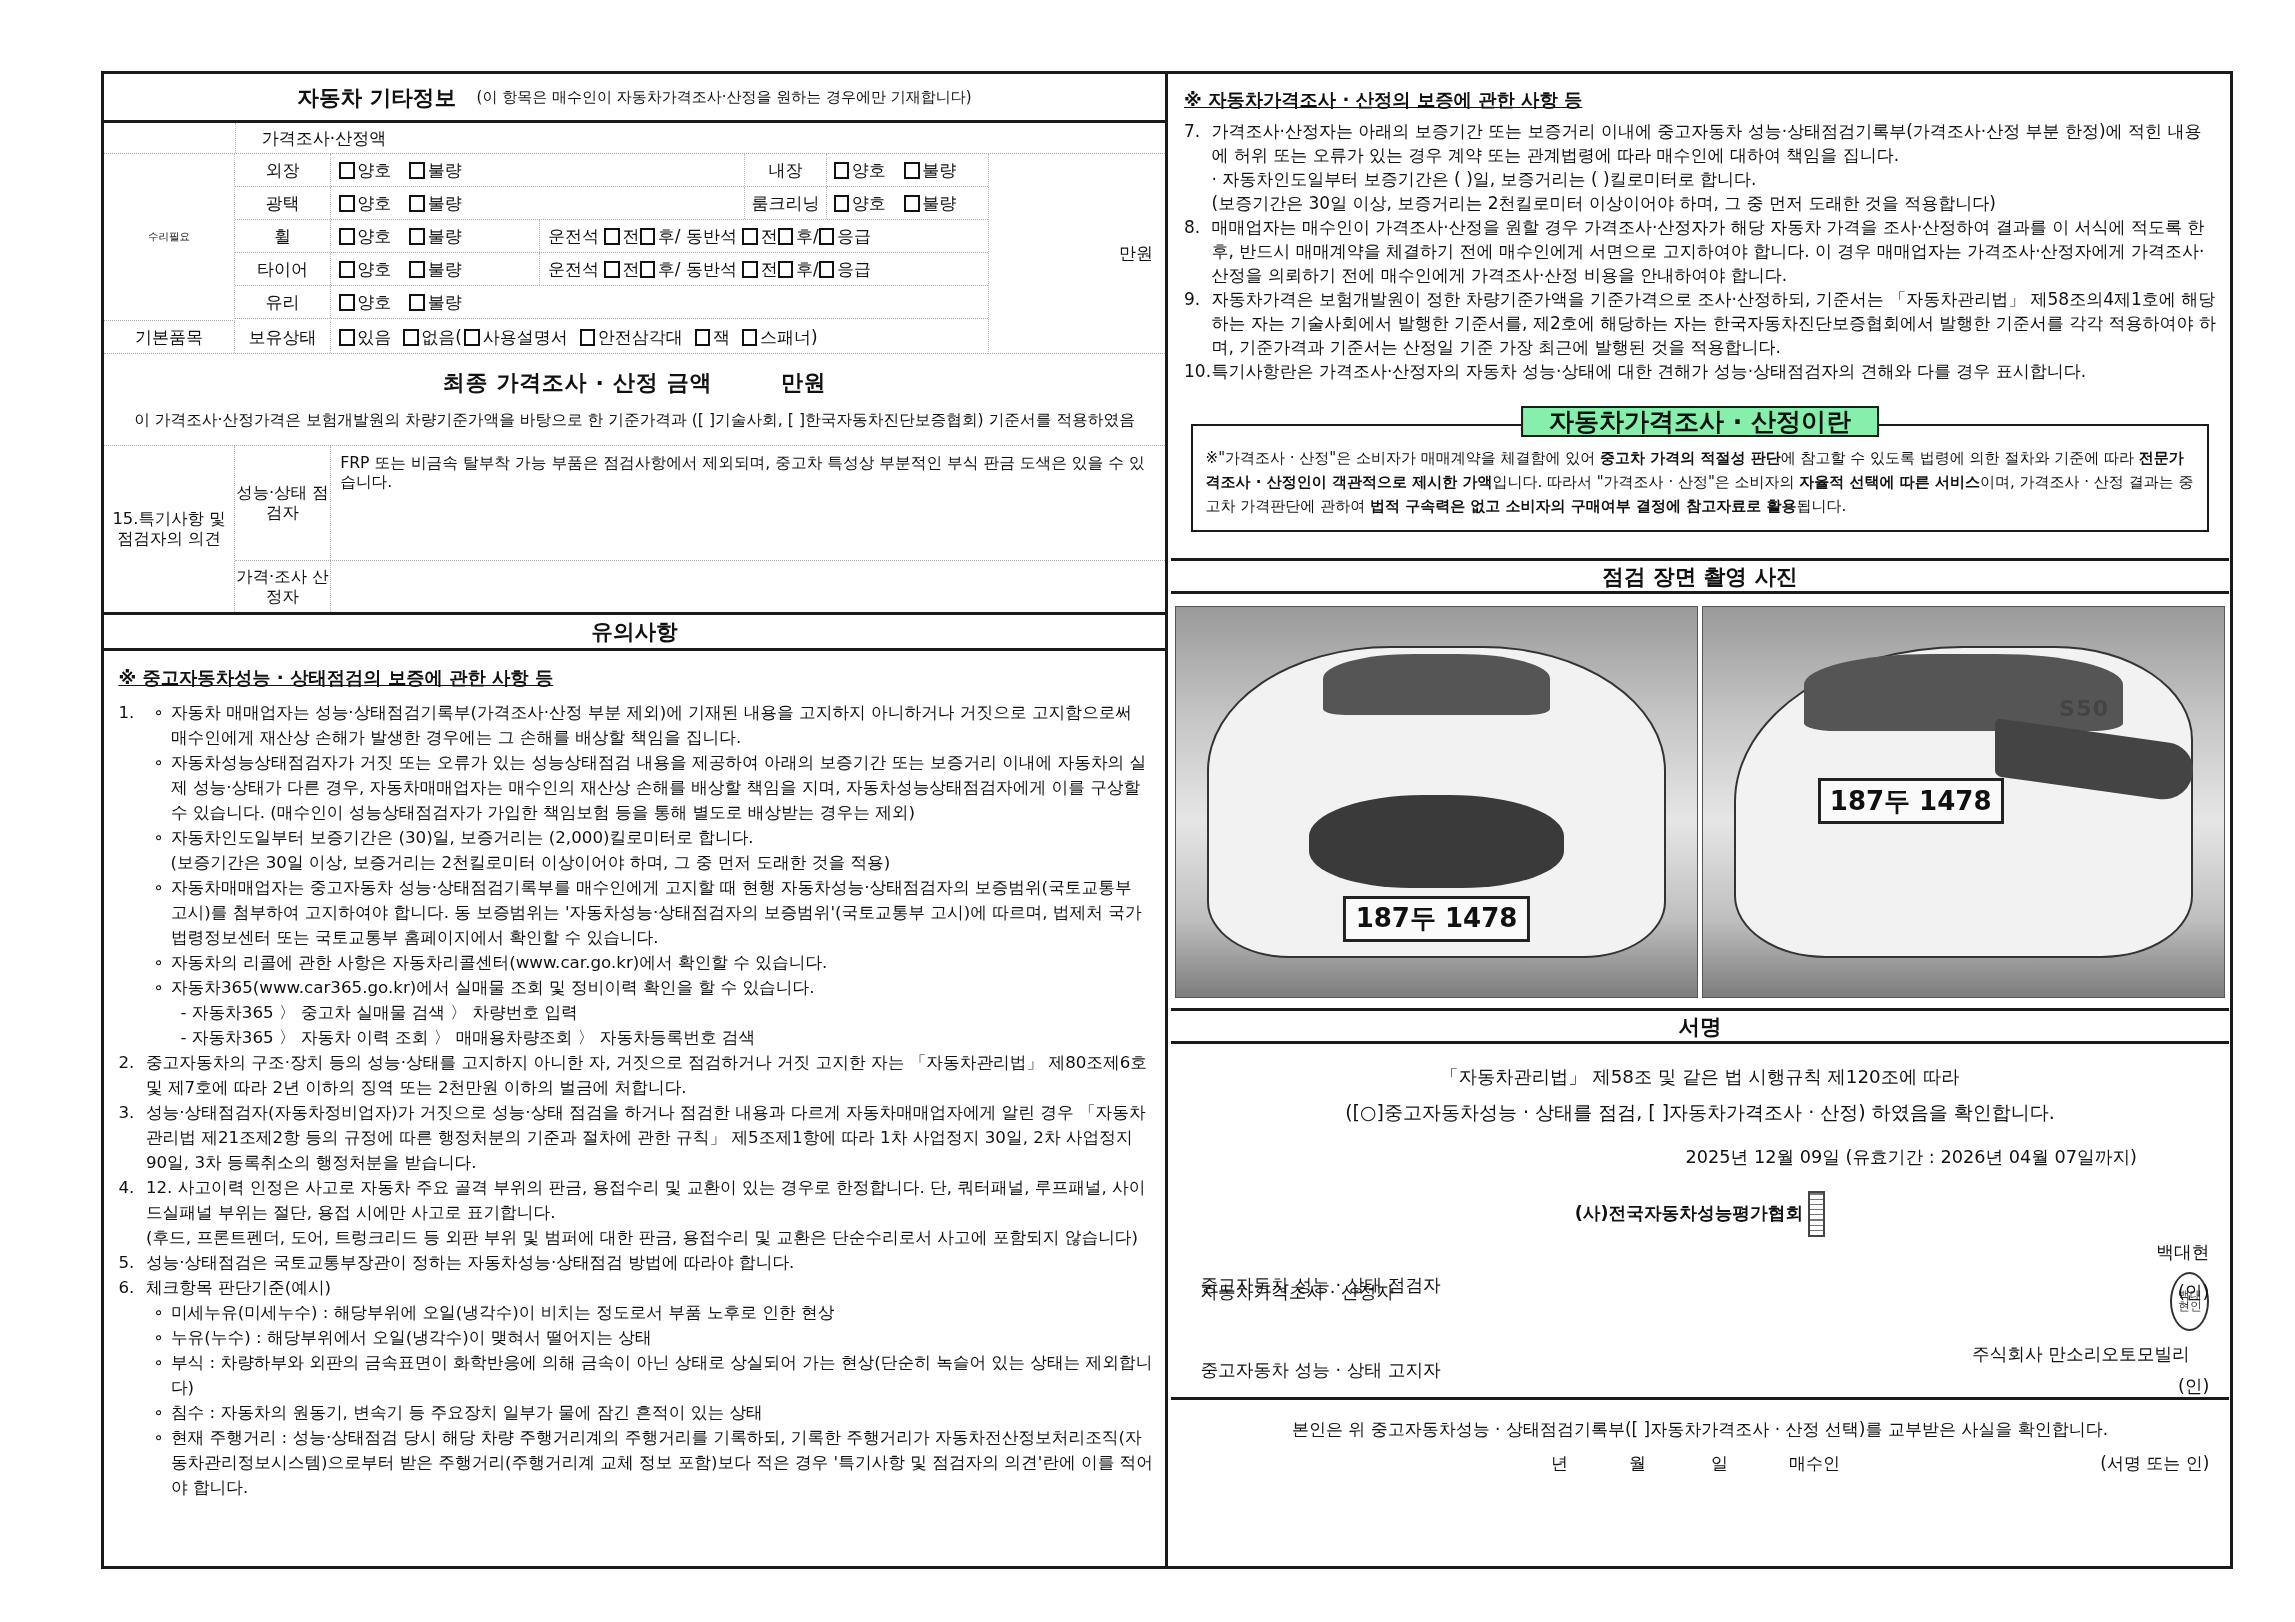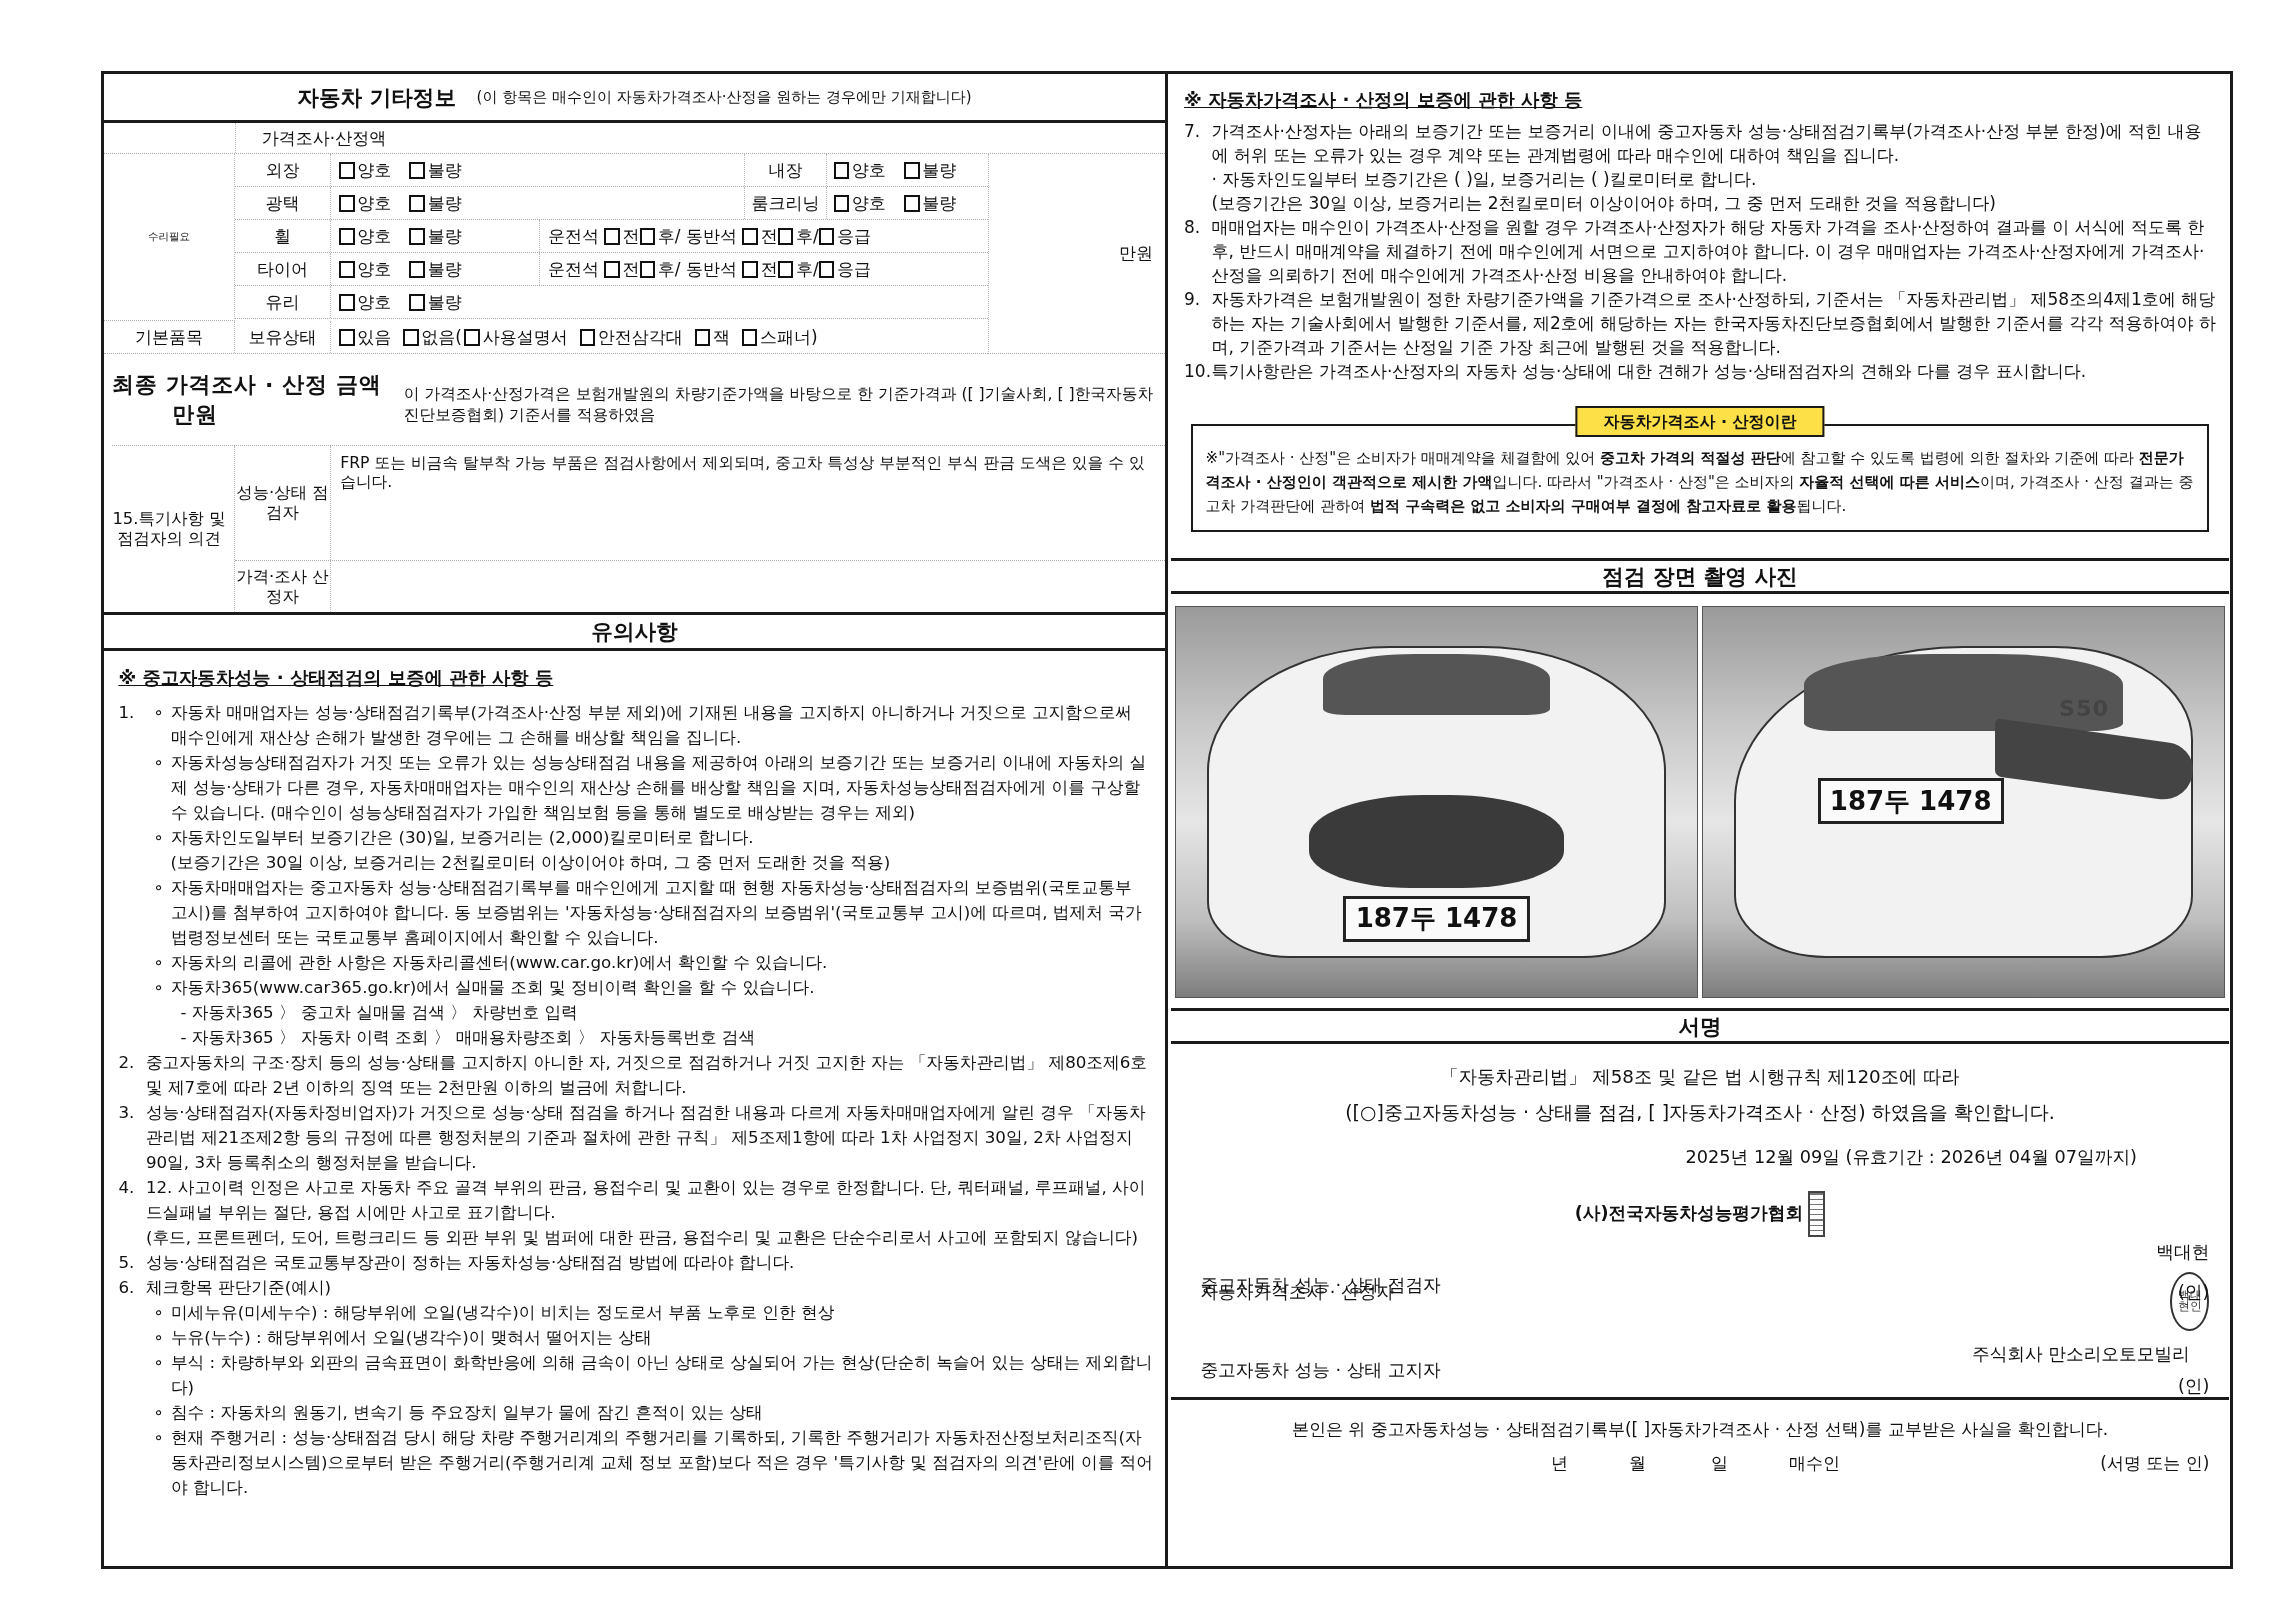--- a/index.html
+++ b/index.html
@@ -22,21 +22,21 @@
   .t-title { height: 49px; border-bottom: 3.3px solid #1a1a1a; font-size: 20px; gap: 10px; }
   .t-title .main { font-size: 21.6px; margin-right: 10.5px; }
   .t-title .sub { font-size: 15px; font-weight: normal; }
   .grid { position: relative; }
   .row { display: flex; border-bottom: 1.3px dotted #aaa; height: 33px; font-size: 17px; }
   .c1 { width: 131px; border-right: 1.3px dotted #bbb; }
   .c2 { width: 96px; border-right: 1.3px dotted #bbb; }
   .c3 { flex: 1; padding-left: 7.9px; }
   .c4 { width: 177px; border-left: 1.3px dotted #bbb; }
 
-  .final-row { height: 92px; border-bottom: 1.3px dotted #aaa; display: flex; align-items: center; justify-content: center; margin-left: 8px; }
+  .final-row { height: 92px; border-bottom: 1.3px dotted #aaa; display: flex; flex-direction: column; align-items: center; justify-content: center; }
   .final-title { font-size: 22px; font-weight: bold; letter-spacing: 0.7px; }
   .final-note { font-size: 15.7px; margin-top: 11.8px; }
 
   .opinion { display: flex; height: 169px; border-bottom: 3.3px solid #1a1a1a; font-size: 16.4px; }
   .op-label { width: 131px; border-right: 1.3px dotted #bbb; display: flex; align-items: center; justify-content: center; text-align: center; line-height: 1.2; }
   .op-right { flex: 1; display: flex; flex-direction: column; }
   .op-row { display: flex; }
   .op-row .lbl { width: 96px; border-right: 1.3px dotted #bbb; display: flex; align-items: center; justify-content: center; text-align: center; line-height: 1.2; }
   .op-row .txt { flex: 1; padding: 6.5px 9.2px; font-size: 15.7px; line-height: 1.25; }
 
@@ -48,21 +48,21 @@
   .item .bul { width: 25px; flex: none; text-align: center; }
   .indent1 { padding-left: 52px; }
   .indent-num { padding-left: 27.5px; }
   .sub-dash { padding-left: 62px; }
 
   
   .r-top { padding: 14.4px 11.8px 0 13px; font-size: 17px; line-height: 24px; height: 484px; position: relative; }
   .r-top .sec-title { font-size: 18.3px; margin-bottom: 6.5px; }
   .def-box { position: absolute; left: 19.6px; right: 19.6px; top: 350px; height: 108px; border: 2.6px solid #1a1a1a; padding: 19.6px 13px 6.5px 13px; font-size: 15px; line-height: 24px; }
   .def-box b { font-weight: bold; }
-  .def-label { position: absolute; left: 50%; top: -19.6px; transform: translateX(-50%); background: #fde047; border: 2.6px solid #1a1a1a; padding: 1.3px 26px; font-size: 16px; font-weight: bold; white-space: nowrap; }
+  .def-label { position: absolute; left: 50%; top: -19.6px; transform: translateX(-50%); background: #86efac; border: 2.6px solid #1a1a1a; padding: 1.3px 26px; font-size: 25px; font-weight: bold; white-space: nowrap; }
 
   .photo-title { height: 36px; border-top: 3.3px solid #1a1a1a; border-bottom: 3.3px solid #1a1a1a; font-size: 21.6px; }
   .photos { height: 414px; display: flex; gap: 3.9px; padding: 11.8px 3.9px 10.5px 3.9px; }
   .photo { flex: 1; background: linear-gradient(180deg, #9a9a9a 0%, #c8c8c8 30%, #e6e6e6 55%, #bfbfbf 80%, #7d7d7d 100%); position: relative; overflow: hidden; border: 1.3px solid #555; }
   .car-body { position: absolute; left: 6%; right: 6%; top: 10%; bottom: 10%; background: #f2f2f2; border-radius: 40% 40% 18% 18%; border: 2.6px solid #333; }
   .grille { position: absolute; left: 22%; right: 22%; top: 48%; height: 30%; background: #3a3a3a; border-radius: 45% 45% 40% 40%; }
   .windshield { position: absolute; left: 25%; right: 25%; top: 2%; height: 20%; background: #555; border-radius: 40% 40% 10% 10%; }
   .plate { position: absolute; background: #fafafa; border: 3.3px solid #222; font-family: "DejaVu Sans", sans-serif; font-weight: bold; font-size: 26px; padding: 2.6px 9.2px; color: #111; }
   .plate.front { left: 50%; transform: translateX(-50%); bottom: 14%; }
   .plate.rear { left: 22%; top: 44%; }

